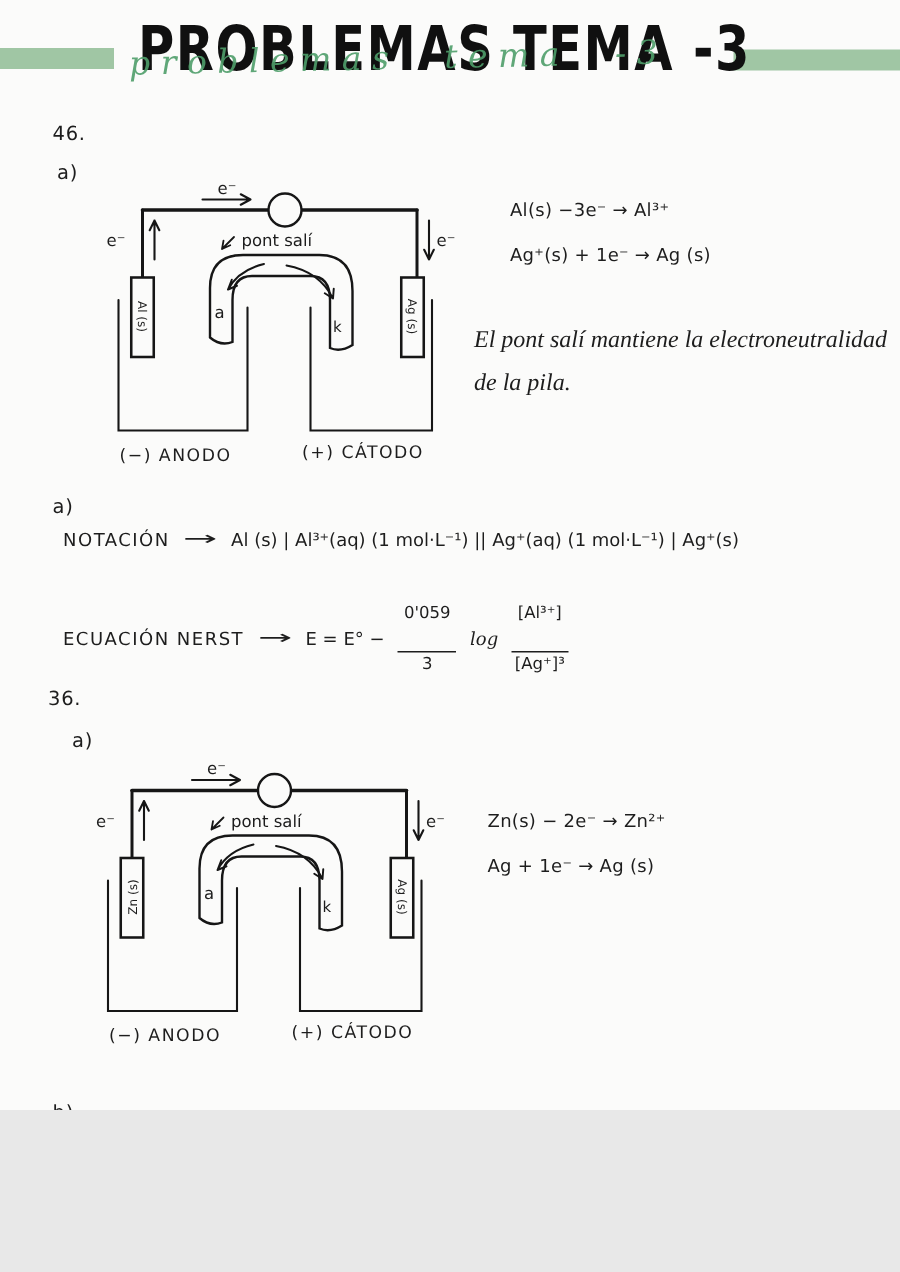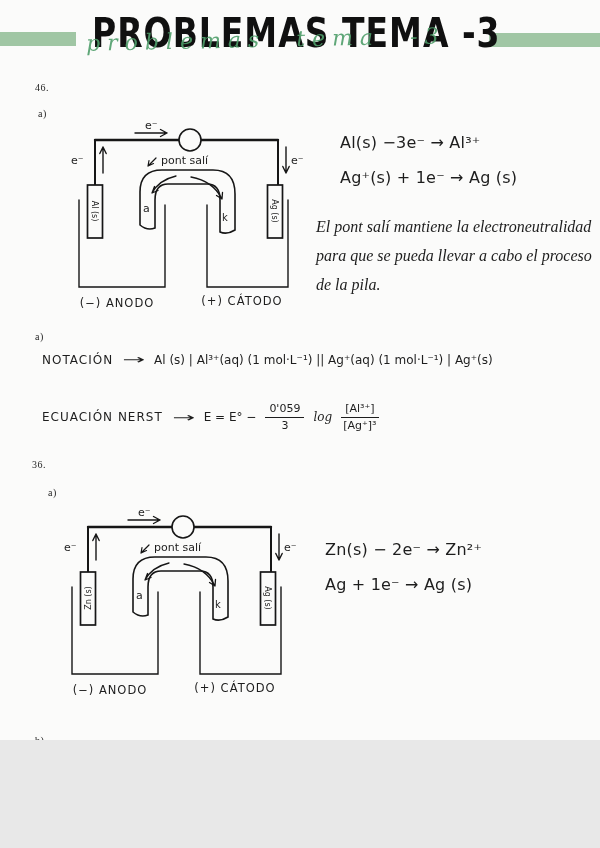--- a/index.html
+++ b/index.html
@@ -17,36 +17,36 @@
     font-size:33px;font-weight:bold;letter-spacing:1px;color:#101010;
     transform:scaleY(1.25);transform-origin:top left;white-space:nowrap;
     z-index:1;
   }
   .title-script{
     position:absolute;left:86px;top:27px;z-index:2;
     font-family:"DejaVu Serif",serif;font-style:italic;
     font-size:22px;color:#4f9e6a;letter-spacing:7px;word-spacing:16px;
     transform:rotate(-1.2deg);white-space:nowrap;opacity:.9;
   }
-  .pnum,.plabel{position:absolute;font-size:10px;letter-spacing:.5px;font-family:Liberation Serif, serif;}
-  .eqline{font-size:16px;letter-spacing:.2px;white-space:nowrap;}
+  .pnum,.plabel{position:absolute;font-size:13px;letter-spacing:.5px;}
+  .eqline{font-size:12px;letter-spacing:.2px;white-space:nowrap;}
   .eqs .eqline{margin-bottom:16px;}
   .note{
     position:absolute;width:280px;
     font-family:Liberation Serif, serif;font-style:italic;
     font-size:16px;line-height:29px;white-space:nowrap;
   }
   .row{position:absolute;display:flex;align-items:center;gap:9px;
        font-size:12px;white-space:nowrap;}
   .row .lbl{letter-spacing:1px;text-align:right;}
   .long-arrow{display:inline-block;transform:scaleX(2.1);transform-origin:center;
        font-size:13px;padding:0 6px;}
   .frac{display:inline-flex;flex-direction:column;align-items:center;
         font-size:11px;line-height:1.25;}
-  .frac .num{border-bottom:1.3px solid #1d1d1d;padding:0 4px 1px;}
+  .frac .num{border-bottom:1.3px solid #1d1d1d;padding:0 4px 18px;}
   .frac .den{padding-top:1px;}
   .loglbl{font-family:"DejaVu Serif",serif;font-style:italic;}
   svg{position:absolute;overflow:visible;}
   svg text{font-family:"DejaVu Sans",sans-serif;fill:#1d1d1d;}
   .bline{position:absolute;font-size:12.5px;letter-spacing:.3px;white-space:nowrap;}
 </style>
 </head>
 <body>
 
 <div class="page">
@@ -94,21 +94,20 @@
     <text x="187" y="187" font-size="11.5" text-anchor="middle" letter-spacing="1">(+) CÁTODO</text>
   </svg>
 
   <div class="abs eqs" style="left:340px;top:133px">
     <div class="eqline">Al(s) −3e⁻ → Al³⁺</div>
     <div class="eqline">Ag⁺(s) + 1e⁻ → Ag (s)</div>
   </div>
 
   <div class="note" style="left:316px;top:212px">
     <div>El pont salí mantiene la electroneutralidad</div>
-    <div>para que se pueda llevar a cabo el proceso</div>
     <div>de la pila.</div>
   </div>
 
   <div class="plabel" style="left:35px;top:331px">a)</div>
 
   <div class="row" style="left:42px;top:352px">
     <span class="lbl">NOTACIÓN</span>
     <span class="long-arrow">→</span>
     <span>Al (s) | Al³⁺(aq) (1 mol·L⁻¹)  ||  Ag⁺(aq) (1 mol·L⁻¹) | Ag⁺(s)</span>
   </div>

